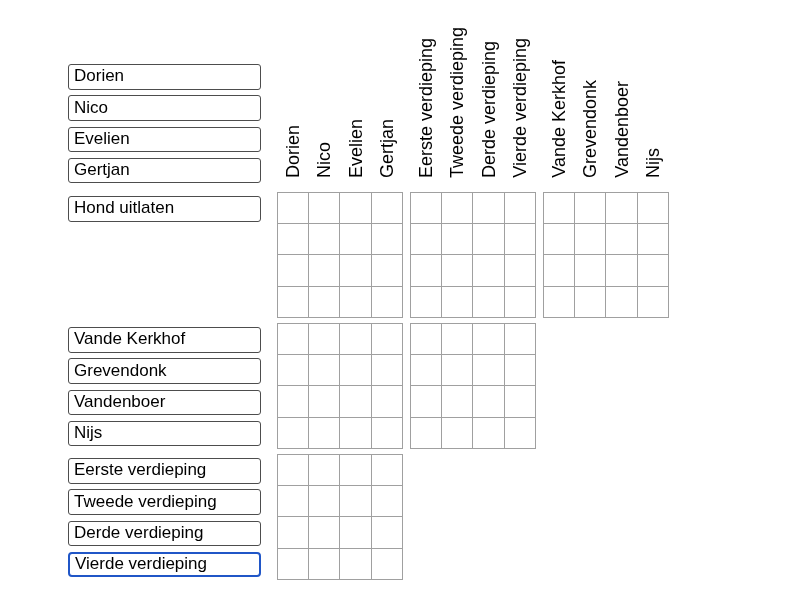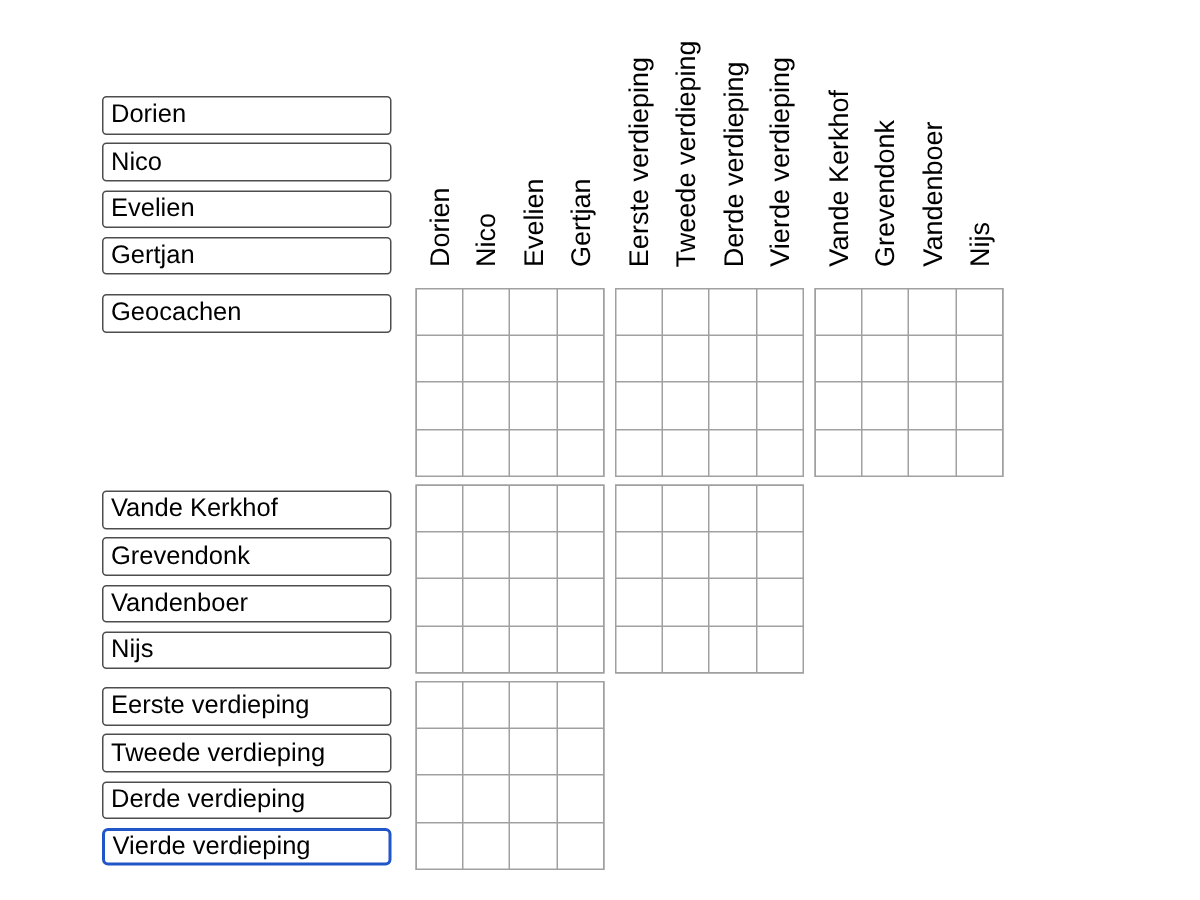--- a/index.html
+++ b/index.html
@@ -72,21 +72,21 @@
 </head>
 <body>
 
 <div class="lgroup lg1">
   <input class="row-label" value="Dorien" style="">
   <input class="row-label" value="Nico" style="">
   <input class="row-label" value="Evelien" style="">
   <input class="row-label" value="Gertjan" style="">
 </div>
 <div class="lgroup lg2">
-  <input class="row-label" value="Geocachen" style="">
+  <input class="row-label" value="Hond uitlaten" style="">
 </div>
 <div class="lgroup lg3">
   <input class="row-label" value="Vande Kerkhof" style="">
   <input class="row-label" value="Grevendonk" style="">
   <input class="row-label" value="Vandenboer" style="">
   <input class="row-label" value="Nijs" style="">
 </div>
 <div class="lgroup lg4">
   <input class="row-label" value="Eerste verdieping" style="">
   <input class="row-label" value="Tweede verdieping" style="">

